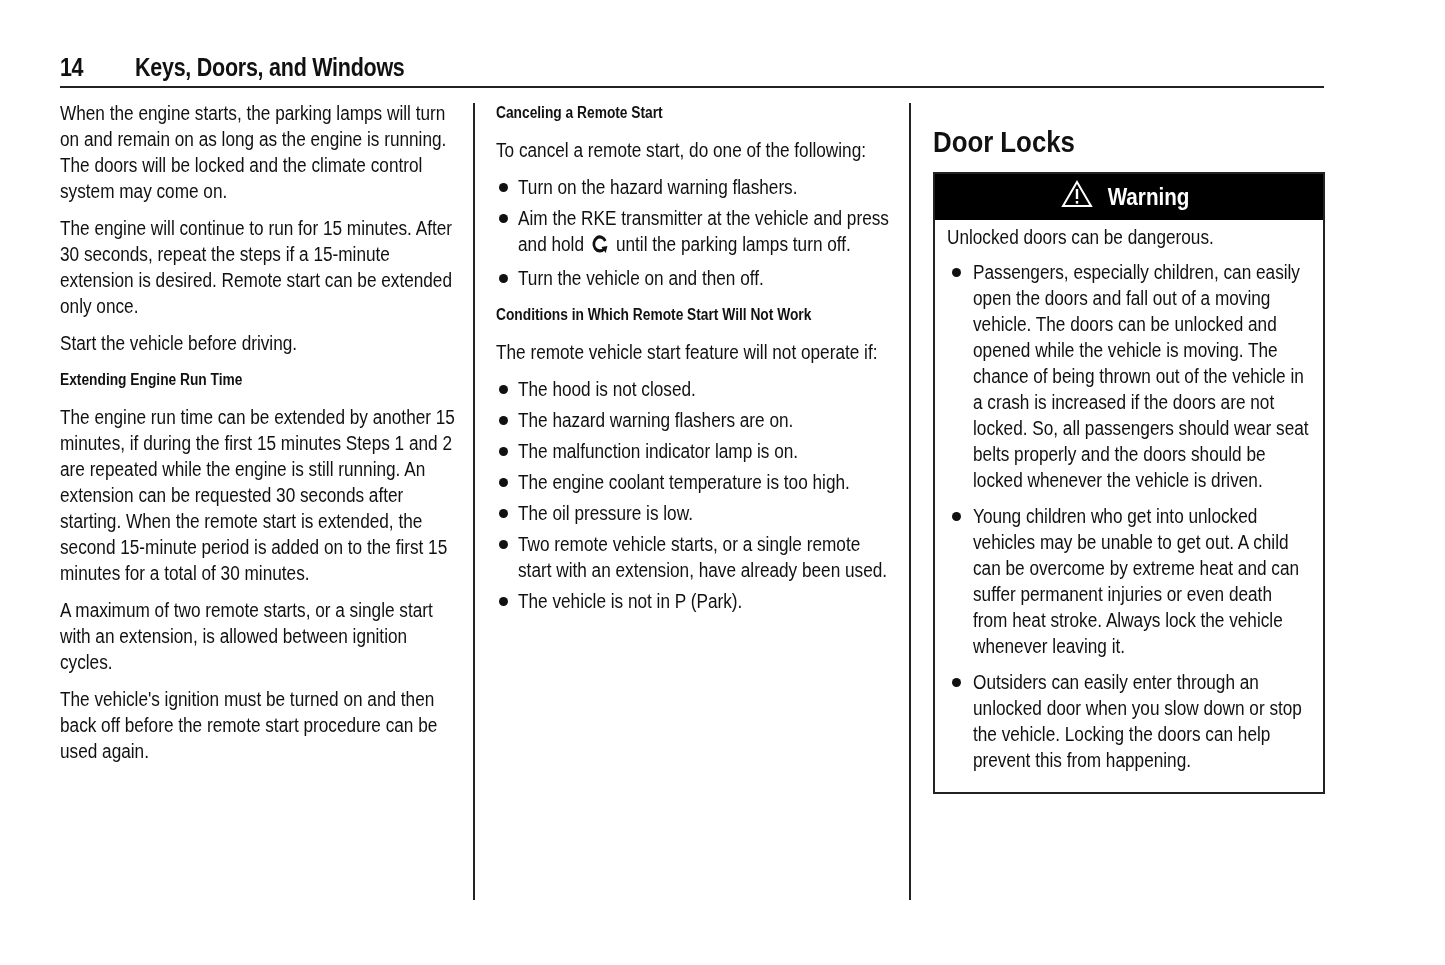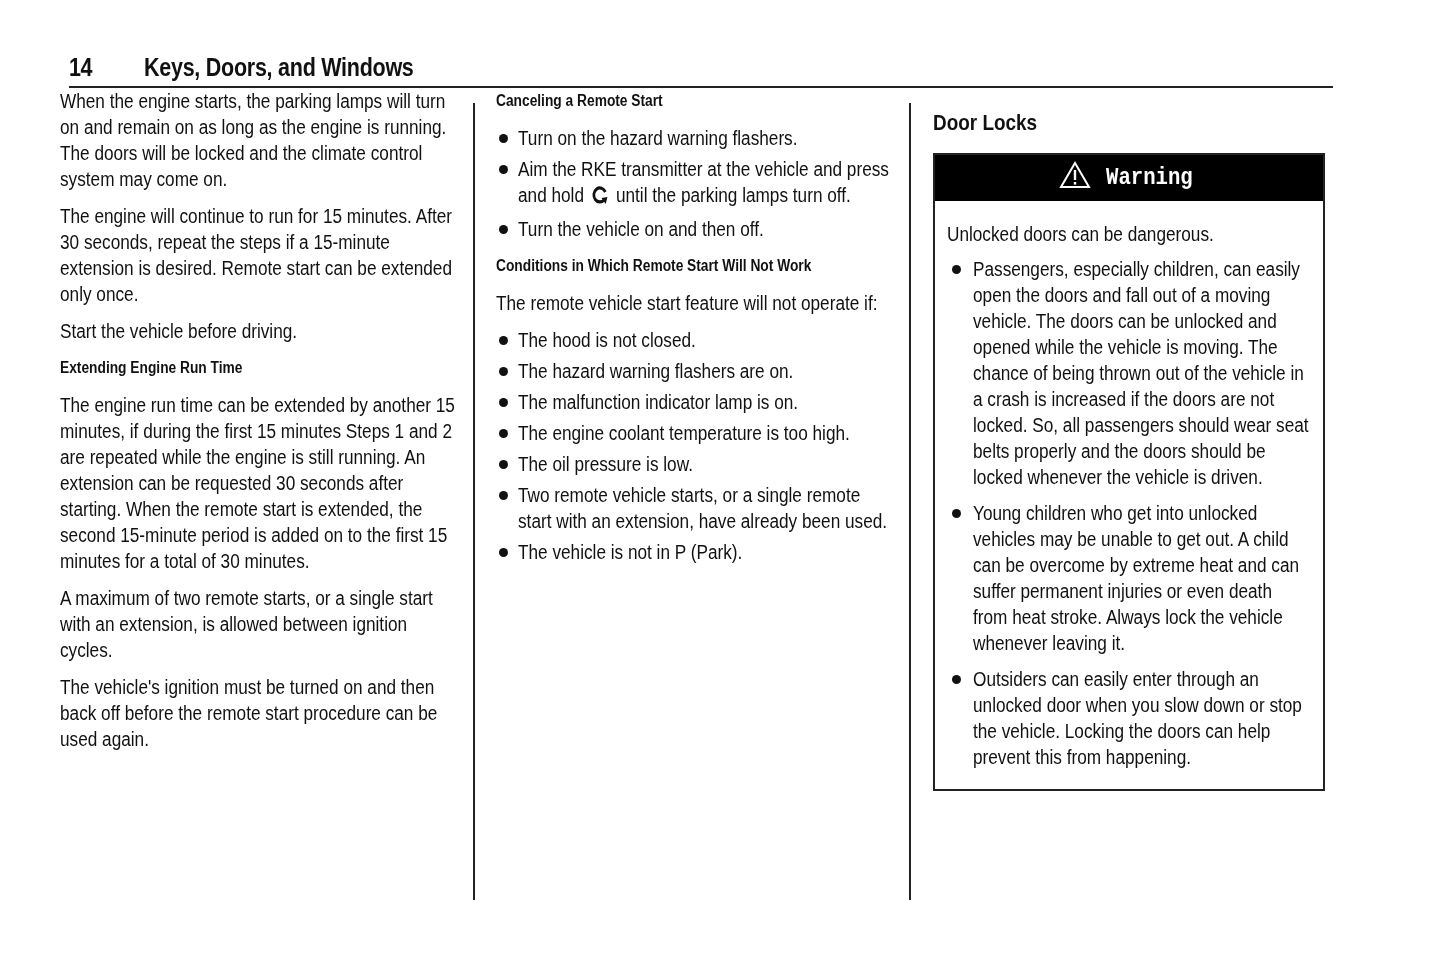--- a/index.html
+++ b/index.html
@@ -2,35 +2,35 @@
 <html><head>
   <meta charset="utf-8">
   <style>
     html, body { margin: 0; padding: 0; background: #ffffff; }
     body {
       width: 1445px; height: 965px; position: relative; overflow: hidden;
       font-family: "Liberation Sans", "DejaVu Sans", sans-serif;
       color: #111111;
     }
     .page-header {
-      position: absolute; left: 69px; top: 50px; width: 1264px; height: 36px;
+      position: absolute; left: 60px; top: 50px; width: 1264px; height: 36px;
       border-bottom: 2px solid #222222;
     }
     .page-number {
       position: absolute; left: 0; top: 3px;
       font-size: 25px; font-weight: bold; letter-spacing: -0.5px;
       transform: scaleX(0.86); transform-origin: left;
     }
     .page-section {
       position: absolute; left: 75px; top: 3px;
       font-size: 25px; font-weight: bold; letter-spacing: -0.3px;
       transform: scaleX(0.86); transform-origin: left; white-space: nowrap;
     }
     .col {
-      position: absolute; top: 88px;
+      position: absolute; top: 100px;
       font-size: 20px; line-height: 26px;
     }
     .col-1 { left: 60px; width: 400px; }
     .col-2 { left: 496px; width: 400px; }
     .col-3 { left: 933px; width: 392px; }
     .col p, .col h3, .col ul { margin: 0; }
     .txt { display: block; transform: scaleX(0.86); transform-origin: left; width: 116%; }
     .para { margin-bottom: 11px !important; }
     .subhead { font-weight: bold; margin-bottom: 11px !important; font-size: 16px; }
     .divider {
@@ -41,33 +41,33 @@
     ul.bullets { list-style: none; padding: 0; margin: 0 0 11px 0 !important; }
     ul.bullets li {
       position: relative; padding-left: 22px; margin-bottom: 5px;
     }
     ul.bullets li .dot {
       position: absolute; left: 3px; top: 9px; width: 9px; height: 9px;
       border-radius: 50%; background: #111111;
     }
     .remote-icon { display: inline-block; vertical-align: -3px; margin: 0 3px; }
     .section-title {
-      font-size: 22px; font-weight: bold; line-height: 34px;
+      font-size: 30px; font-weight: bold; line-height: 34px;
       margin-bottom: 13px !important;
     }
     .warning-box {
       border: 2px solid #222222; margin-top: 0;
     }
     .warning-header {
       background: #000000; color: #ffffff; height: 46px;
       display: flex; align-items: center; justify-content: center;
-      font-weight: bold; font-size: 24px; font-family: Liberation Mono, monospace;
+      font-weight: bold; font-size: 24px;
     }
     .warning-header .wtxt { transform: scaleX(0.86); display: inline-block; }
-    .warning-body { padding: 20px 12px 8px 12px; }
+    .warning-body { padding: 4px 12px 8px 12px; }
     .warning-body p { margin-bottom: 9px !important; }
     .warning-body ul.bullets li { padding-left: 26px; margin-bottom: 10px; }
     .warning-body ul.bullets li .dot { left: 5px; }
   </style>
 </head>
 <body>
 
 <div class="page-header">
   <span class="page-number">14</span>
   <span class="page-section">Keys, Doors, and Windows</span>
@@ -97,20 +97,23 @@
     </p>
   <p class="para">
       <span class="txt">The vehicle's ignition must be turned on and then back off before the remote start procedure can be used again.</span>
     </p>
 </div>
 
 <div class="col col-2">
   <h3 class="subhead">
       <span class="txt">Canceling a Remote Start</span>
     </h3>
+  <p class="para">
+      <span class="txt">To cancel a remote start, do one of the following:</span>
+    </p>
   <ul class="bullets">
     <li>
         <span class="dot"></span>
         <span class="txt">Turn on the hazard warning flashers.</span>
       </li>
     <li>
       <span class="dot"></span>
       <span class="txt">
         <span>Aim the RKE transmitter at the vehicle and press and hold</span>
         <span class="remote-icon">

